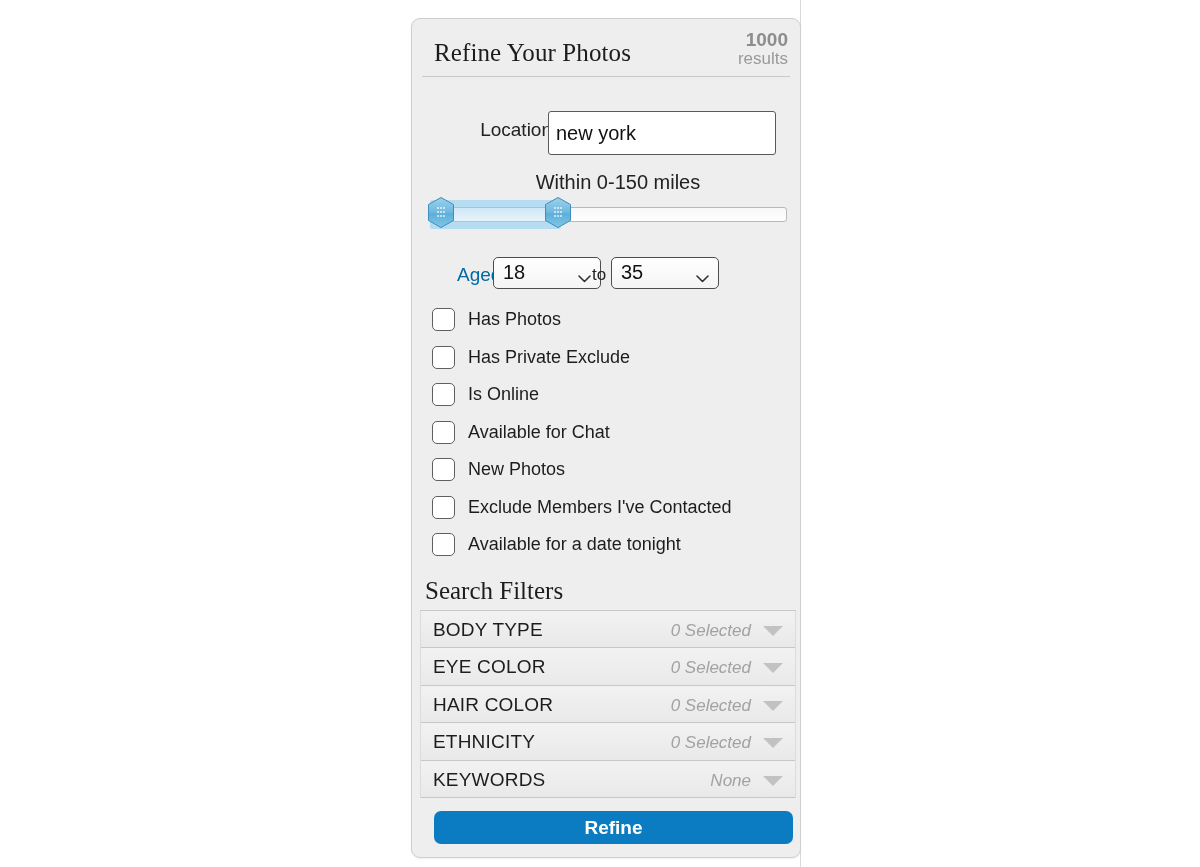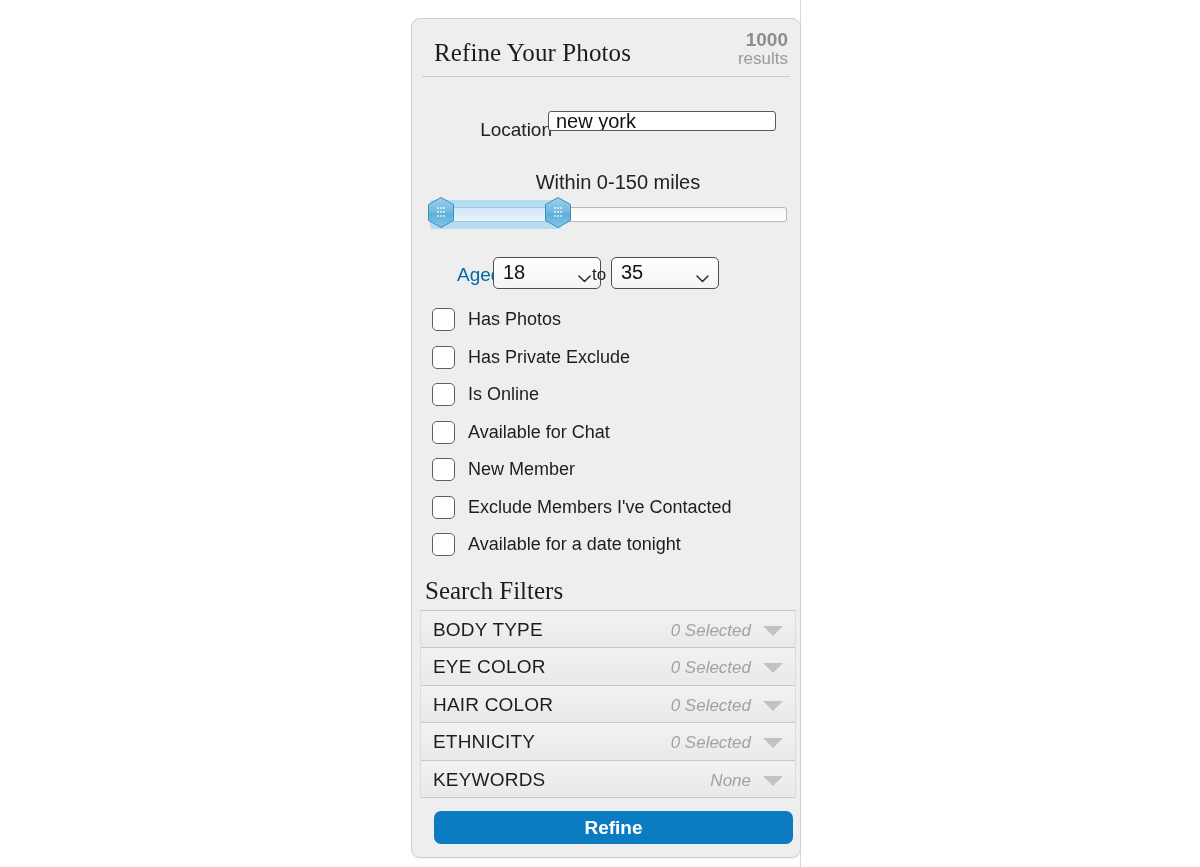--- a/index.html
+++ b/index.html
@@ -89,21 +89,21 @@
     width: 100px;
     text-align: right;
     font-size: 19px;
     color: #222;
   }
   #location-input {
     position: absolute;
     left: 136px;
     top: 17px;
     width: 228px;
-    height: 20px;
+    height: 44px;
     box-sizing: border-box;
     padding: 0 7px;
     font-family: "Liberation Sans", sans-serif;
     font-size: 20px;
     color: #111;
     background: #ffffff;
     border: 1px solid #5a5a5a;
     border-radius: 3px;
     outline: none;
   }
@@ -426,21 +426,21 @@
       <div class="checkbox-row">
         <span class="checkbox-box"></span>
         <span class="checkbox-label">Is Online</span>
       </div>
       <div class="checkbox-row">
         <span class="checkbox-box"></span>
         <span class="checkbox-label">Available for Chat</span>
       </div>
       <div class="checkbox-row">
         <span class="checkbox-box"></span>
-        <span class="checkbox-label">New Member</span>
+        <span class="checkbox-label">New Photos</span>
       </div>
       <div class="checkbox-row">
         <span class="checkbox-box"></span>
         <span class="checkbox-label">Exclude Members I've Contacted</span>
       </div>
       <div class="checkbox-row">
         <span class="checkbox-box"></span>
         <span class="checkbox-label">Available for a date tonight</span>
       </div>
     </div>

